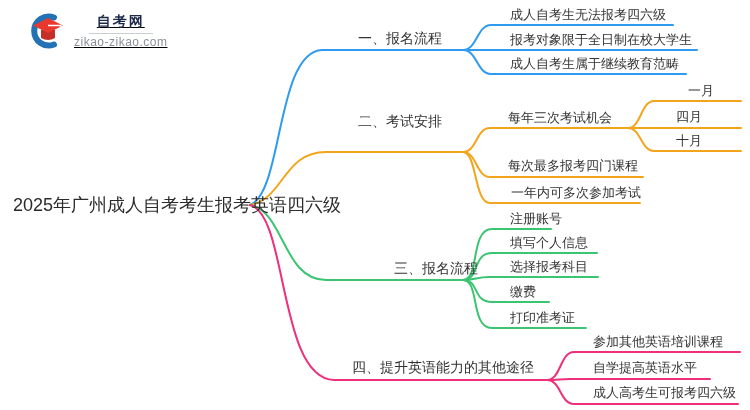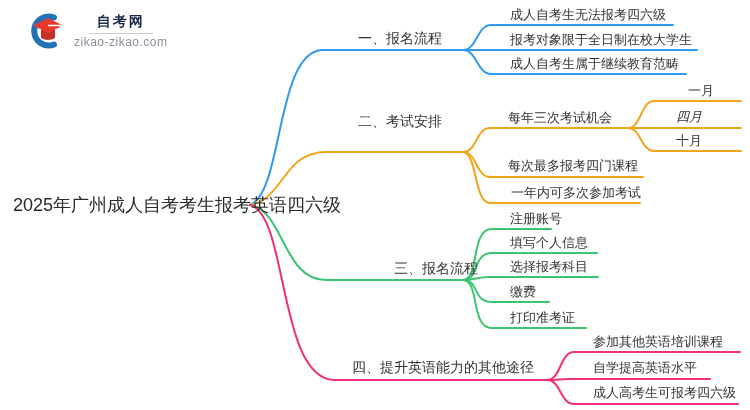--- a/index.html
+++ b/index.html
@@ -6,21 +6,21 @@
   .stage{
     position:relative;width:750px;height:410px;background:#ffffff;overflow:hidden;
     font-family:"Liberation Sans","DejaVu Sans",sans-serif;
   }
   .links{position:absolute;left:0;top:0;width:750px;height:410px;}
   .links path{fill:none;stroke-width:2;stroke-linecap:round;}
   .node{position:absolute;white-space:nowrap;color:#333;line-height:1.15;}
   .root-title{font-size:18px;color:#2b2b2b;}
   .branch-label{font-size:14px;color:#333;}
   .child-label{font-size:13px;color:#333;}
-  .logo{position:absolute;left:28px;top:10px;display:flex;align-items:center;gap:8px;cursor:pointer;}
+  .logo{position:absolute;left:28px;top:10px;display:flex;align-items:center;gap:8px;cursor:pointer;text-decoration:underline;}
   .logo-text{display:flex;flex-direction:column;align-items:center;}
   .logo-name{font-size:14px;font-weight:bold;color:#1c2b4a;letter-spacing:2px;}
   .logo-divider{width:64px;height:1px;background:#c9ced6;margin:2px 0 1px 0;}
   .logo-url{font-size:12px;color:#8a9099;letter-spacing:.5px;}
 </style>
 </head>
 <body>
 
 <div class="stage">
 
@@ -72,21 +72,21 @@
   <div class="node branch-label" style="left:358px;top:114px;font-family:Liberation Mono, monospace;">二、考试安排</div>
   <div class="node branch-label" style="left:358px;top:260px;margin-left:36px;">三、报名流程</div>
   <div class="node child-label" style="left:510px;top:8px;">成人自考生无法报考四六级</div>
 
   <div class="node branch-label" style="left:352px;top:359px;">四、提升英语能力的其他途径</div>
   <div class="node child-label" style="left:510px;top:33px;">报考对象限于全日制在校大学生</div>
   <div class="node child-label" style="left:510px;top:57px;">成人自考生属于继续教育范畴</div>
 
   <div class="node child-label" style="left:508px;top:111px;">每年三次考试机会</div>
   <div class="node child-label" style="left:676px;top:84px;margin-left:12px;">一月</div>
-  <div class="node child-label" style="left:676px;top:110px;font-style:italic;">四月</div>
+  <div class="node child-label" style="left:676px;top:110px;">四月</div>
   <div class="node child-label" style="left:676px;top:134px;text-align:right;">十月</div>
   <div class="node child-label" style="left:508px;top:159px;">每次最多报考四门课程</div>
   <div class="node child-label" style="left:511px;top:186px;">一年内可多次参加考试</div>
 
   <div class="node child-label" style="left:510px;top:212px;">注册账号</div>
   <div class="node child-label" style="left:510px;top:236px;">填写个人信息</div>
   <div class="node child-label" style="left:510px;top:260px;">选择报考科目</div>
   <div class="node child-label" style="left:510px;top:285px;">缴费</div>
   <div class="node child-label" style="left:510px;top:311px;">打印准考证</div>
 

